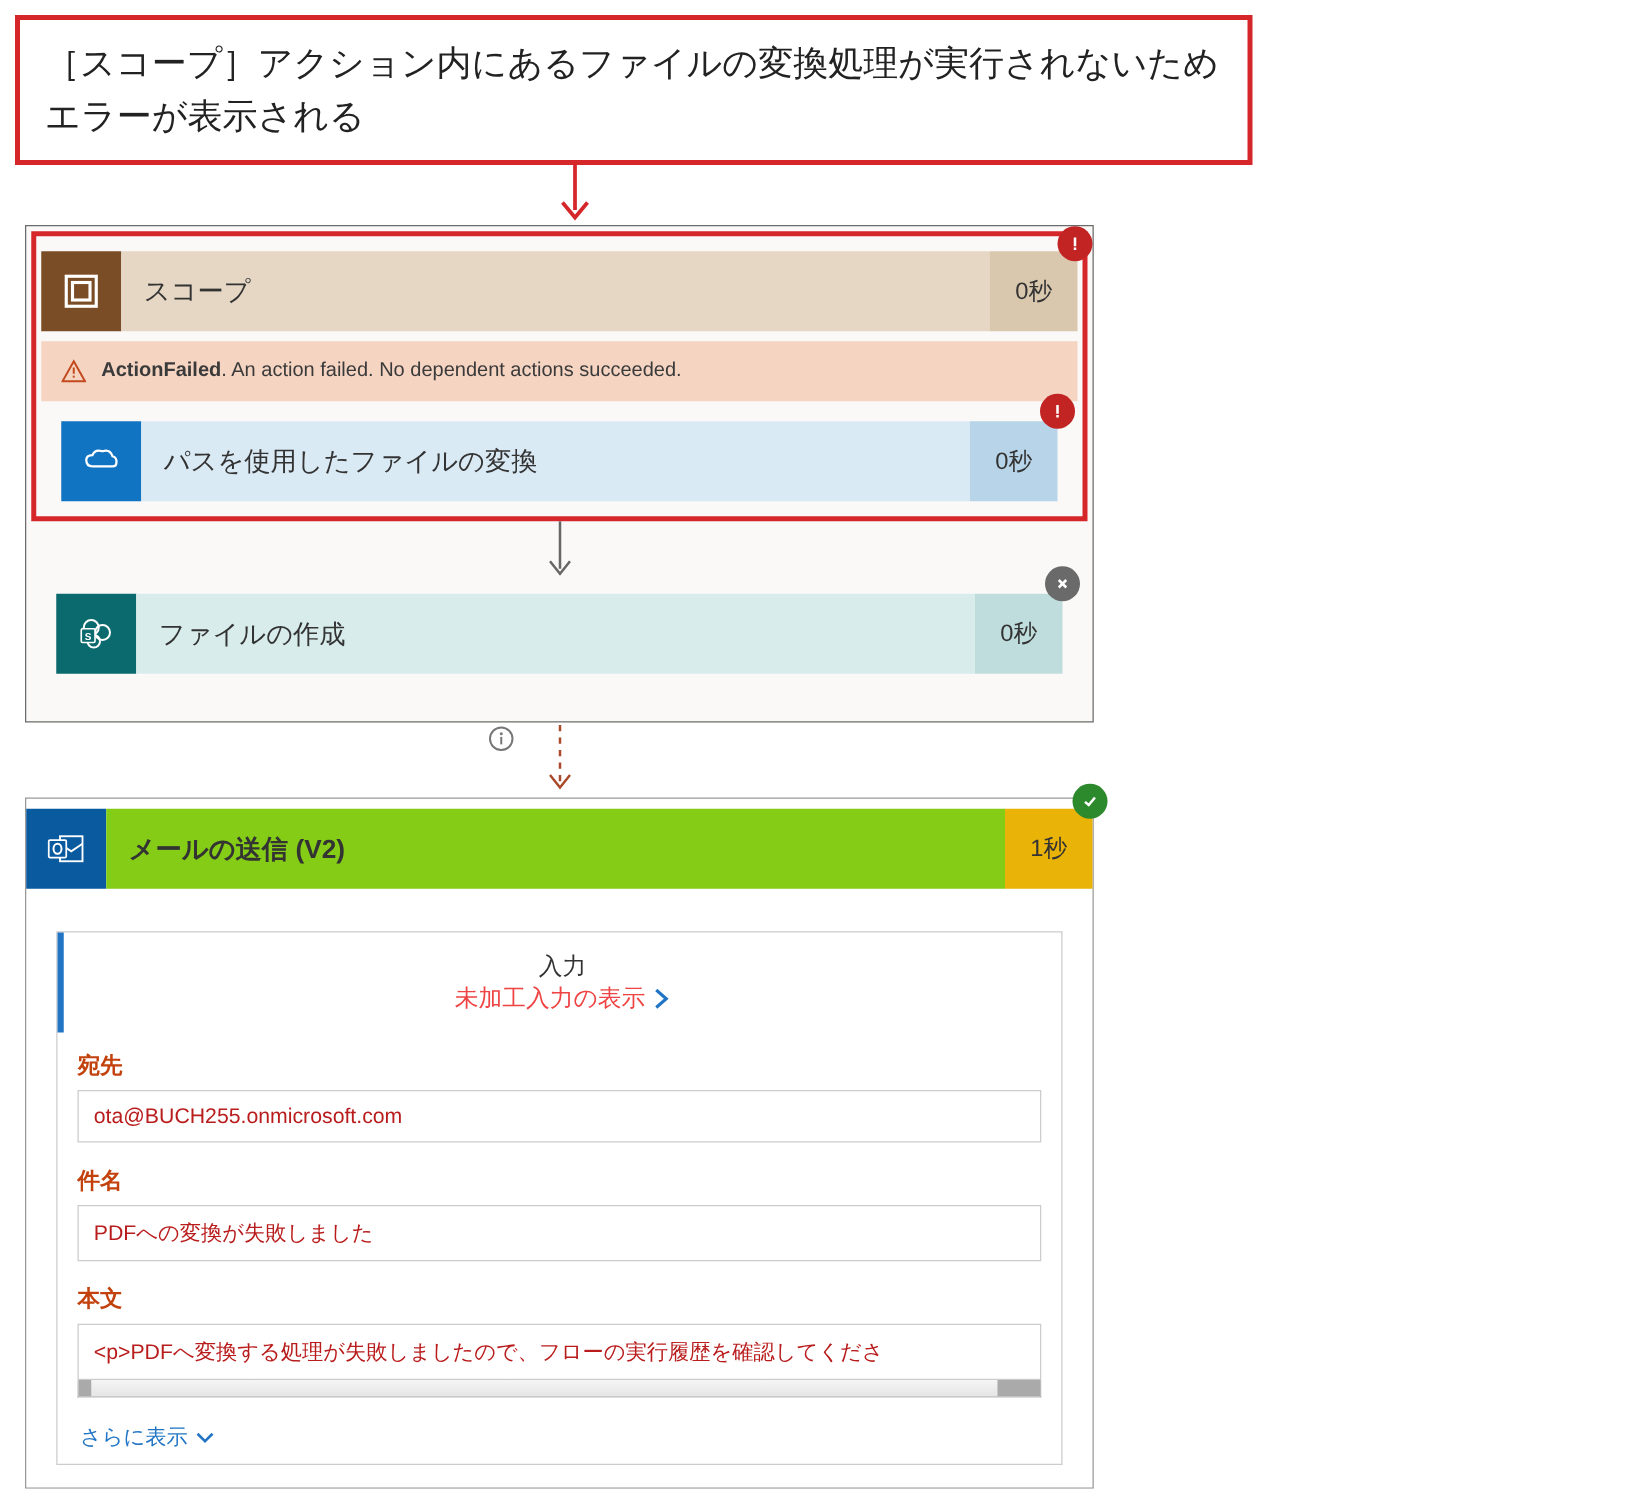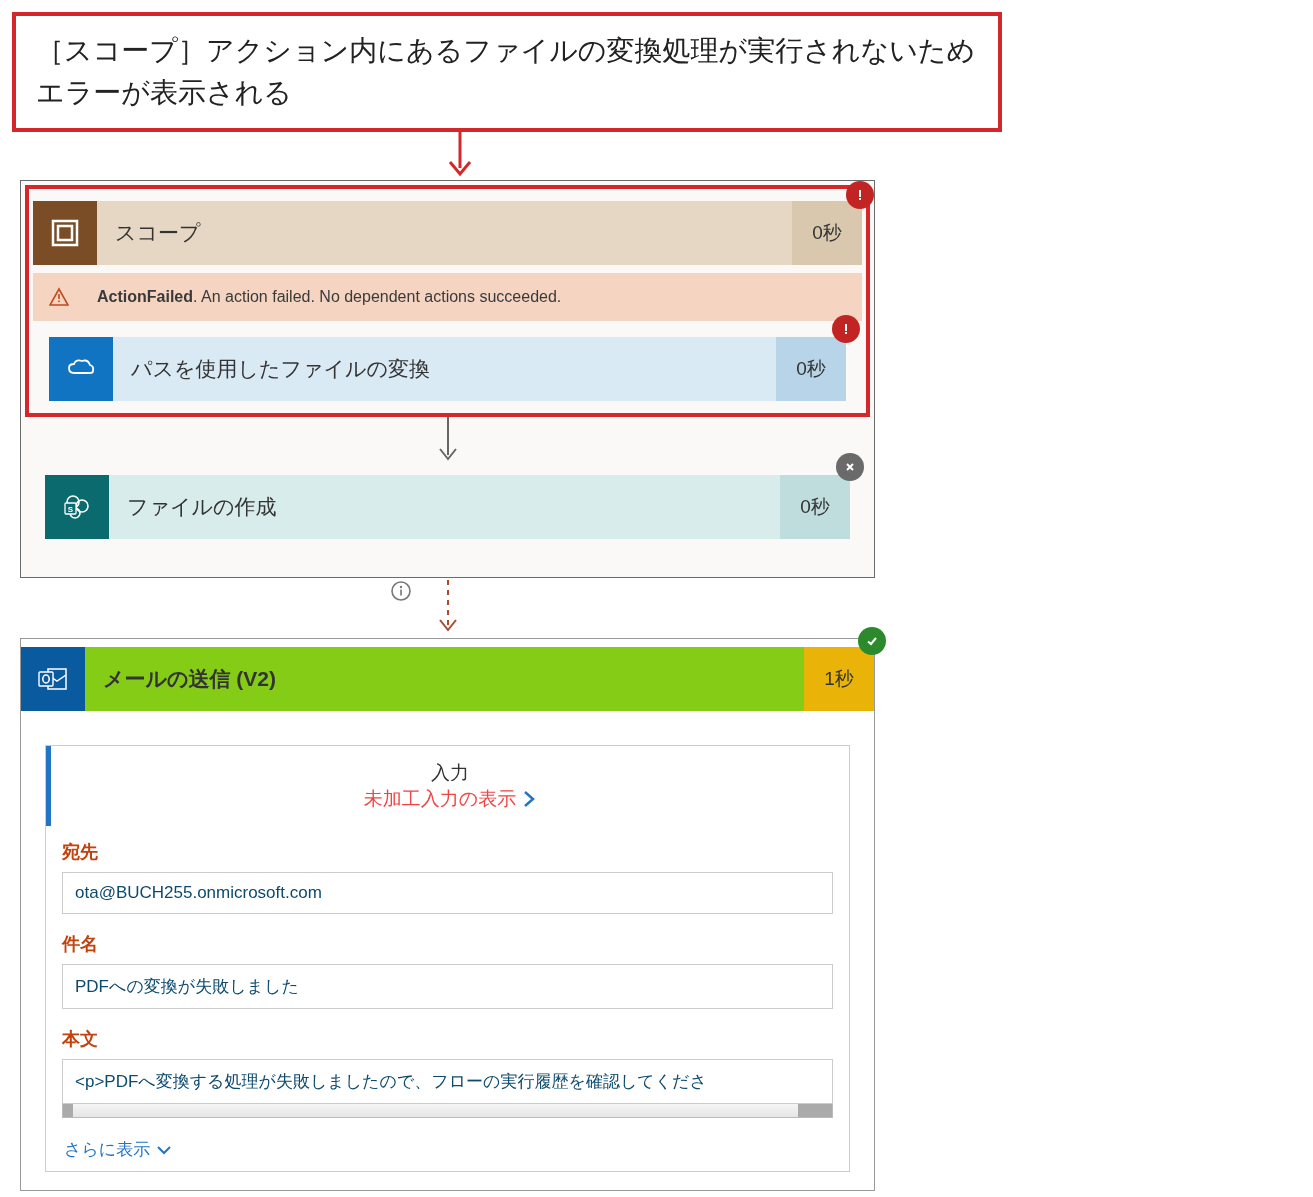--- a/index.html
+++ b/index.html
@@ -24,21 +24,21 @@
 
   .bg-scope-title { background:#e5d7c3; }
   .bg-scope-dur { background:#d9c8ae; }
   .bg-convert-title { background:#daeaf4; }
   .bg-convert-dur { background:#b8d4e8; }
   .bg-create-title { background:#d7eceb; }
   .bg-create-dur { background:#bedddc; }
   .bg-mail-title { background:#84cc16;font-weight:bold; }
   .bg-mail-dur { background:#eab308; }
 
-  .error-banner { background:#f5d4c2; padding:14px 16px; display:flex; align-items:center; gap:28px; font-size:16px; color:#3a3a3a; }
+  .error-banner { background:#f5d4c2; padding:14px 16px; display:flex; align-items:center; gap:12px; font-size:16px; color:#3a3a3a; }
   .error-banner svg { flex-shrink:0; }
   .error-banner b { font-weight:600; }
 
   .status-badge { position:absolute; top:-12px; right:-12px; width:28px; height:28px; border-radius:50%; display:flex; align-items:center; justify-content:center; color:#fff; font-weight:bold; }
   .status-badge.badge-inner { top:-14px; right:-14px; }
   .badge-error { background:#c22424; }
   .badge-skip { background:#6a6a6a; }
   .badge-ok { background:#2c8a2c; }
 
   .inner-action { margin: 0 16px; position:relative; }
@@ -47,21 +47,21 @@
   .mail-container { width:855px; margin-left:8px; border:1px solid #999; background:#fff; }
   .mail-body { padding: 26px 24px 18px 24px; }
 
   .io-panel { border:1px solid #ccc; }
   .io-header { display:flex; align-items:center; padding:14px 18px; border-left:5px solid #2275c5; font-size:19px;flex-direction:column; }
   .io-header .spacer { flex:1; }
   .io-raw-link { color:#ef4444; display:flex; align-items:center; gap:6px; }
 
   .field { padding: 14px 16px 4px 16px; }
   .field-label { font-size:18px; font-weight:600; color:#c2410c; margin-bottom:8px; }
-  .field-value { border:1px solid #ccc; padding:10px 12px; font-size:17px; color:#0c4a6e; background:#fff; }
+  .field-value { border:1px solid #ccc; padding:10px 12px; font-size:17px; color:#b91c1c; background:#fff; }
   .field-body { position:relative; }
   .scroll-x { height:14px; background: linear-gradient(#f5f5f5,#e5e5e5); border:1px solid #bbb; border-top:none; position:relative; }
   .scroll-x .thumb-l { position:absolute; left:0; top:0; width:10px; height:100%; background:#aaa; }
   .scroll-x .thumb-r { position:absolute; right:0; top:0; width:34px; height:100%; background:#aaa; }
 
   .show-more { color:#2275c5; font-size:17px; padding:16px 18px 10px 18px; display:flex; align-items:center; gap:6px; }
 
   .dashed-wrap { display:flex; align-items:center; justify-content:center; height:60px; width:855px; margin-left:8px; position:relative; }
   .dashed-wrap .info { position:absolute; left:370px; top:2px; }
 

